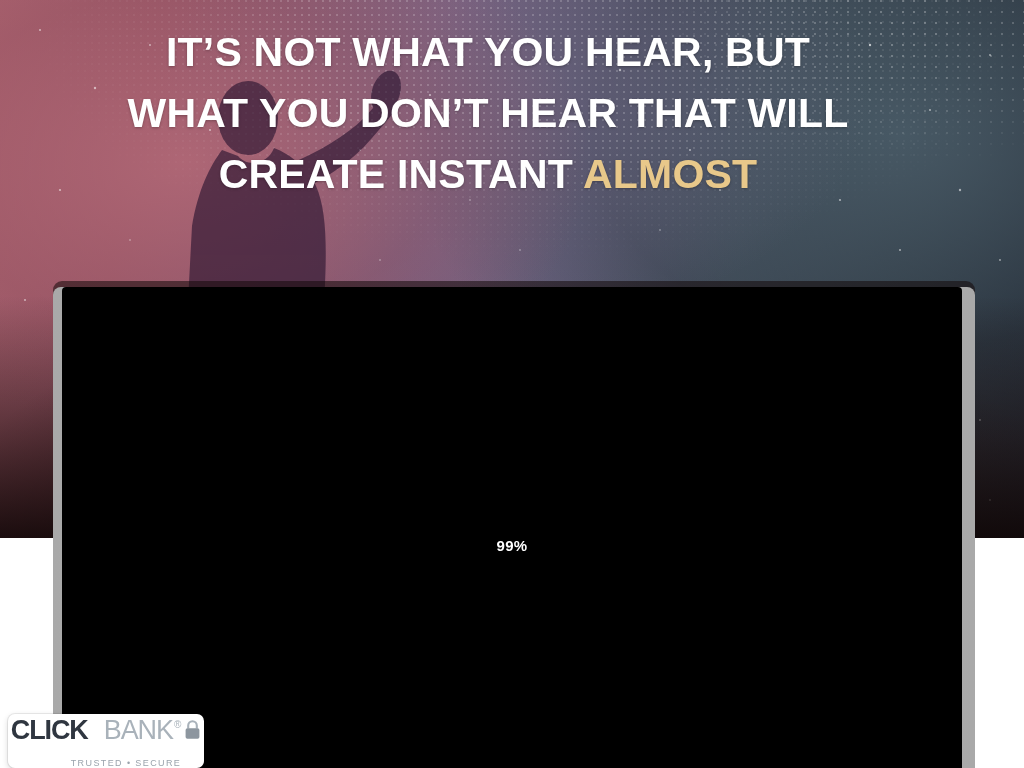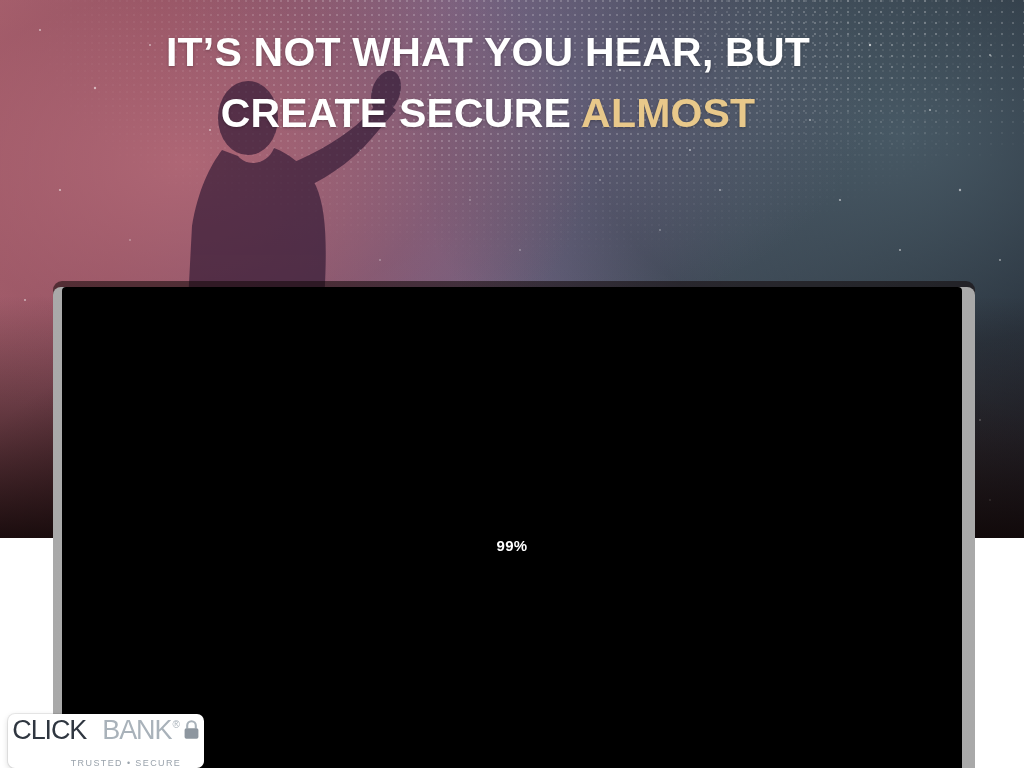--- a/index.html
+++ b/index.html
@@ -114,21 +114,21 @@
     box-shadow:0 0 0 1px rgba(0,0,0,0.07), 0 2px 6px rgba(0,0,0,0.16);
     z-index:20;
     display:flex; flex-direction:column; align-items:center; justify-content:center;
   }
   .cb-wordmark {
     display:flex; align-items:center; line-height:1;
     margin-top:2px;
   }
   .cb-click {
     font-family:"Liberation Sans", sans-serif;
-    font-weight:normal; font-size:27px; letter-spacing:-1.1px; color:#2f3640;
+    font-weight:bold; font-size:27px; letter-spacing:-1.1px; color:#2f3640;
   }
   .cb-bank {
     font-family:"Liberation Sans", sans-serif;
     font-weight:normal; font-size:27px; letter-spacing:-1.1px; color:#a9b2ba;margin-left:16px;
   }
   .cb-reg {
     font-family:"Liberation Sans", sans-serif;
     font-size:10px; color:#a9b2ba; margin-left:1px; align-self:flex-start; margin-top:3px;
   }
   .cb-lock { margin-left:3px; display:flex; align-items:center; }
@@ -200,21 +200,22 @@
         <path d="M140 124 C 168 112, 196 96, 214 78 L 232 58 L 246 70 L 222 98
                  C 200 124, 170 142, 146 152 Z"></path>
         <ellipse cx="236" cy="52" rx="14" ry="22" transform="rotate(18 236 52)"></ellipse>
       </g>
     </svg>
 
     <div class="vignette"></div>
 
     <div class="headline">
       <div>IT’S NOT WHAT YOU HEAR, BUT</div>
-      <div><span class="wht">CREATE SECURE </span><span class="gold">ALMOST</span></div>
+      <div>WHAT YOU DON’T HEAR THAT WILL</div>
+      <div><span class="wht">CREATE INSTANT </span><span class="gold">ALMOST</span></div>
     </div>
   </div>
 
   <div class="page-white"></div>
 
   <div class="player-frame"></div>
   <div class="player-shadow"></div>
   <div class="player">
     <div class="player-percent">99%</div>
   </div>

